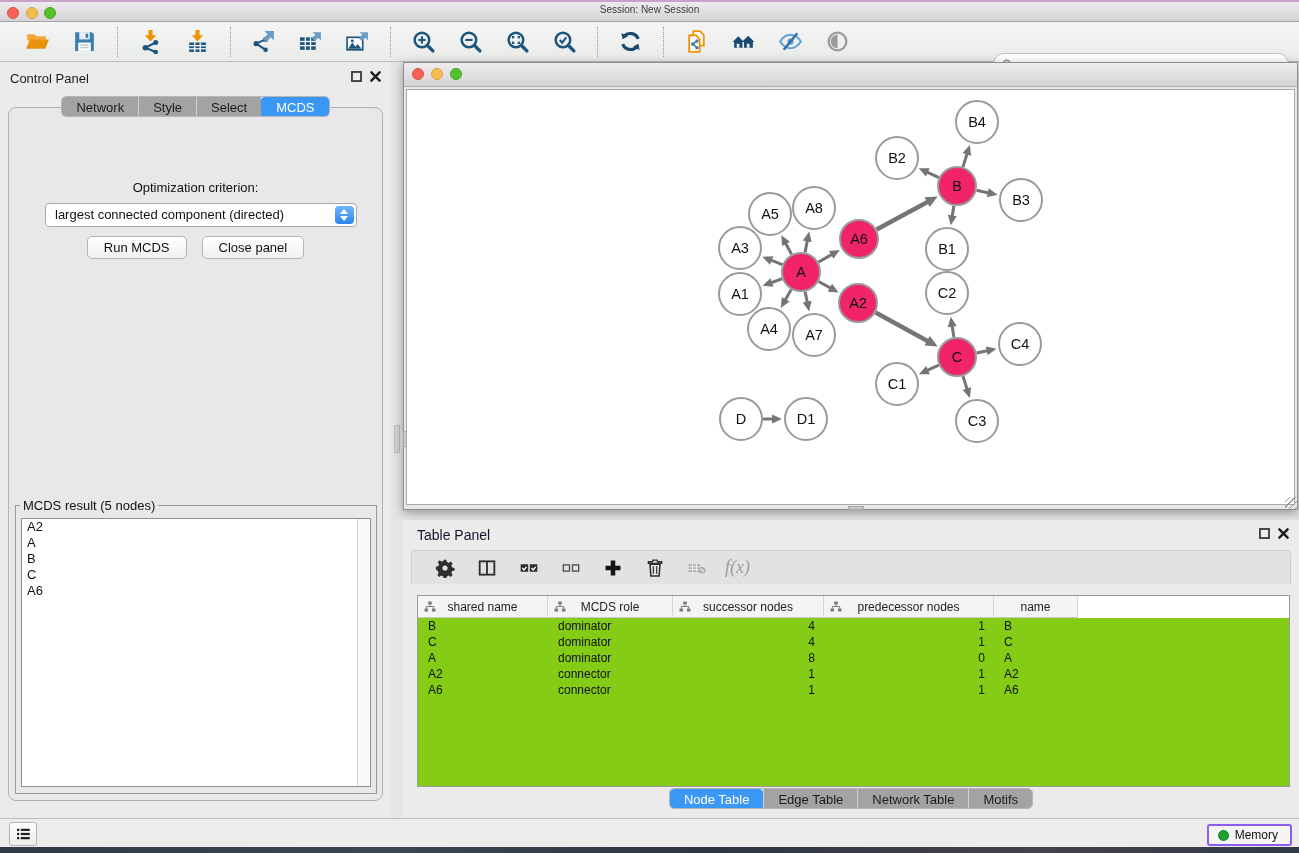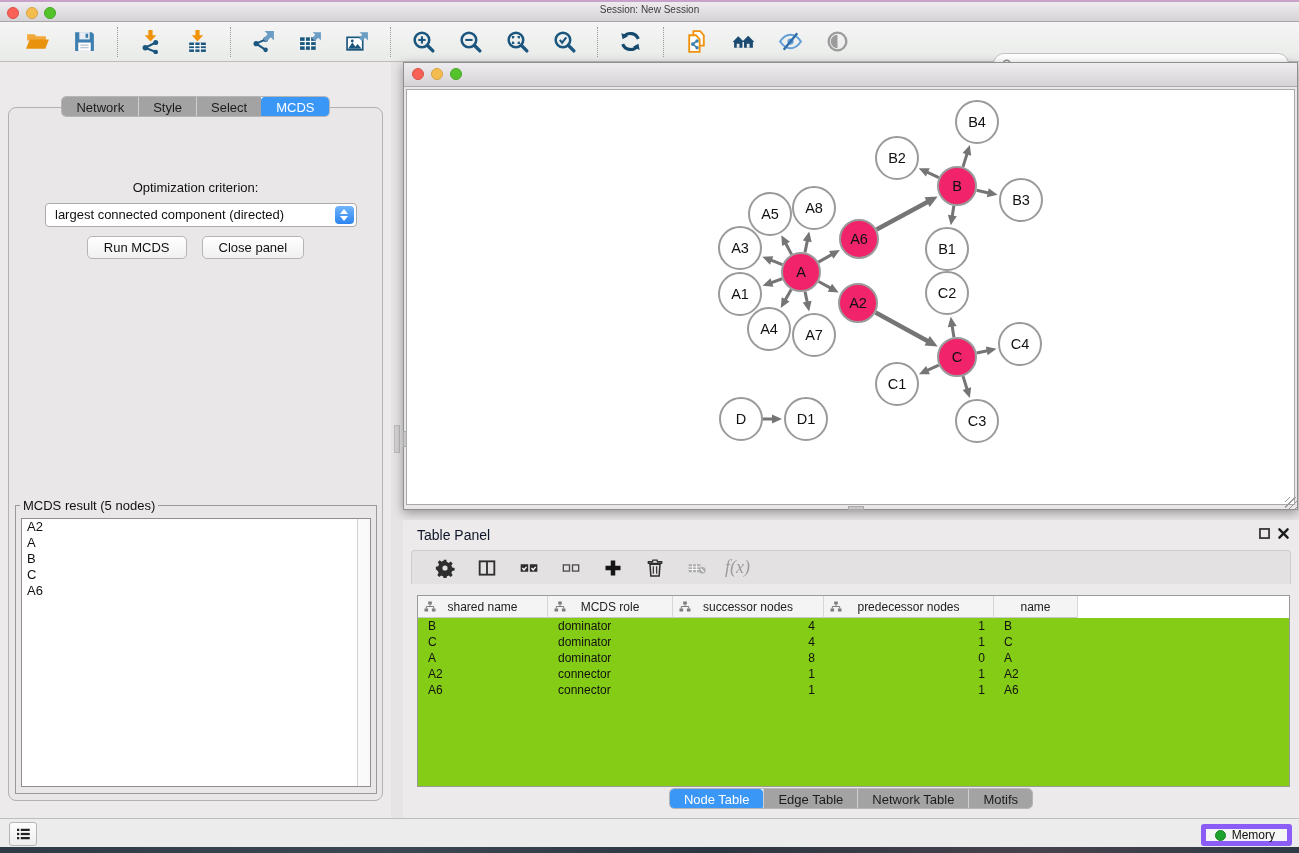--- a/index.html
+++ b/index.html
@@ -102,21 +102,21 @@
   .td.r { text-align:right; padding-right:9px; }
 
   .tp-tabs { position:absolute; left:0; top:268px; width:100%; display:flex; justify-content:center; }
 
   
   .statusbar { position:absolute; left:0; top:818px; width:1299px; height:29px; background:#ececec; border-top:1px solid #bdbdbd; }
   .status-list-btn { position:absolute; left:9px; top:3px; width:28px; height:24px;
     background:linear-gradient(#fdfdfd,#eee); border:1px solid #b5b5b5; border-radius:3px; cursor:pointer; line-height:0; padding:2px; }
   .status-list-btn svg { width:18px; height:18px; }
   .memory-btn { position:absolute; right:7px; top:5px; height:22px; padding:0 12px 0 9px;
-    background:#f5f5f5; border:5px solid #8b5cf6; border-radius:3px; cursor:pointer;
+    background:#f5f5f5; border:2px solid #8b5cf6; border-radius:3px; cursor:pointer;
     display:flex; align-items:center; gap:6px; font-size:12px; color:#111; }
   .mem-dot { width:11px; height:11px; border-radius:50%; background:#1ea32e; border:1px solid #158424; }
 
   .bottom-strip { position:absolute; left:0; top:847px; width:1299px; height:6px;
     background:linear-gradient(90deg,#2e3a46,#3b4752 30%,#2c3642 55%,#46424d 80%,#2e3a46); }
 
   svg text { font-family:"Liberation Sans","DejaVu Sans",sans-serif; }
 </style>
 </head>
 <body>
@@ -384,20 +384,29 @@
       </div>
     <div class="search-wrap">
       <svg>
           <use href="#sym-search"></use>
         </svg>
       <input class="search-input" placeholder="" style="">
     </div>
   </div>
 
   <div class="control-panel">
+    <div class="cp-header">
+      <span class="cp-title">Control Panel</span>
+      <button class="panel-ctl" style="right:28px"><svg>
+            <use href="#sym-float"></use>
+          </svg></button>
+      <button class="panel-ctl" style="right:9px"><svg>
+            <use href="#sym-close"></use>
+          </svg></button>
+    </div>
     <div class="cp-content">
       <div class="opt-label">Optimization criterion:</div>
       <div class="criterion-select">
         <span>largest connected component (directed)</span>
         <span class="stepper">
             <span class="up"></span>
             <span class="dn"></span>
           </span>
       </div>
       <div class="cp-buttons">

